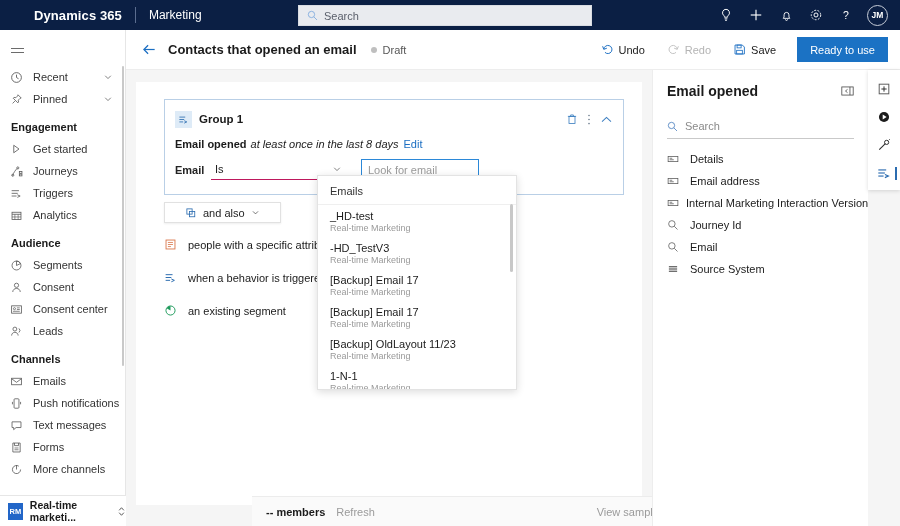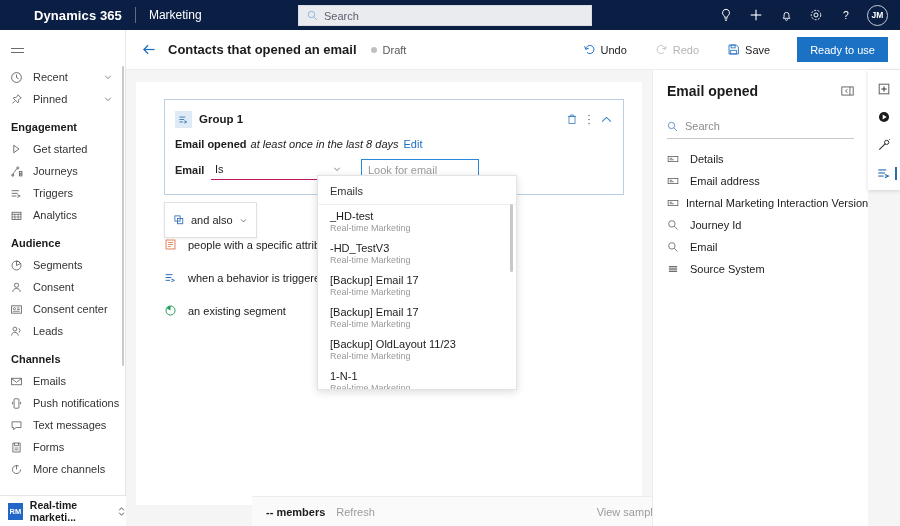--- a/index.html
+++ b/index.html
@@ -102,21 +102,21 @@
   }
   .backbtn {
     width: 30px; height: 30px; display: flex; align-items: center; justify-content: center;
     color: #1b6ec2; margin-left: 8px;
   }
   .pagetitle { font-size: 13px; font-weight: bold; color: #1b1b1b; margin-left: 4px; }
   .draft-wrap { display: flex; align-items: center; margin-left: 14px; }
   .draft-dot { width: 6px; height: 6px; border-radius: 50%; background: #bfbfbf; }
   .draft-txt { font-size: 11px; color: #575757; margin-left: 6px; }
   .cmdright {
-    margin-left: auto; display: flex; align-items: center; gap: 10px; padding-right: 12px;
+    margin-left: auto; display: flex; align-items: center; gap: 4px; padding-right: 12px;
   }
   .cmdbtn {
     display: flex; align-items: center; gap: 5px; height: 26px;
     padding: 0 9px; font-size: 11px; color: #1b1b1b;
   }
   .cmdbtn.disabled { color: #b4b4b4; }
   .cmdbtn .ci { color: #1b6ec2; display: flex; }
   .cmdbtn.disabled .ci { color: #c2c2c2; }
   .primarybtn {
     background: #1b72c4; color: #ffffff; height: 25px;
@@ -163,21 +163,21 @@
   .gc-input {
     width: 118px; height: 21px; border: 1px solid #2b88d8; margin-left: 15px;
     font-size: 11px; color: #9b9b9b; display: flex; align-items: center; padding: 0 6px;
     background: #fff;
   }
 
   
   .andalso {
     position: absolute; left: 28px; top: 120px;
     background: #ffffff; border: 1px solid #e1e1e1;
-    height: 36px; display: flex; align-items: center; padding: 0 8px;
+    height: 21px; display: flex; align-items: center; padding: 0 20px;
     box-shadow: 0 1px 2px rgba(0,0,0,.07);
   }
   .andalso .aa-label { font-size: 11px; margin-left: 6px; }
   .andalso .aa-chev { margin-left: 6px; color: #444; }
   .optrow {
     position: absolute; left: 28px; display: flex; align-items: center;
     font-size: 11px; color: #1b1b1b;
   }
   .optrow .oi { width: 18px; display: flex; align-items: center; }
   .optrow .ol { margin-left: 6px; }

